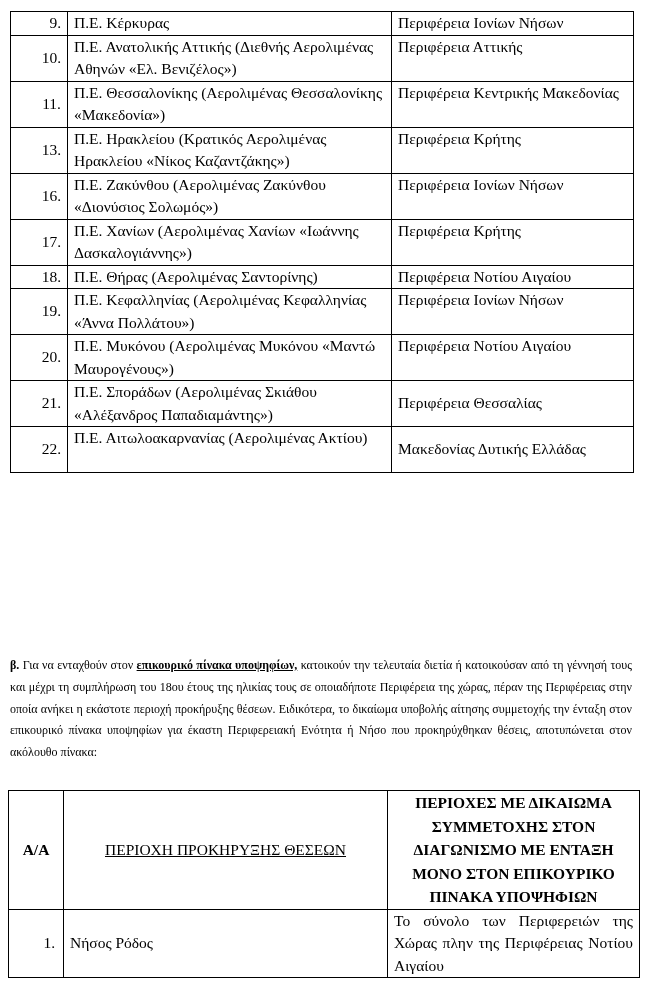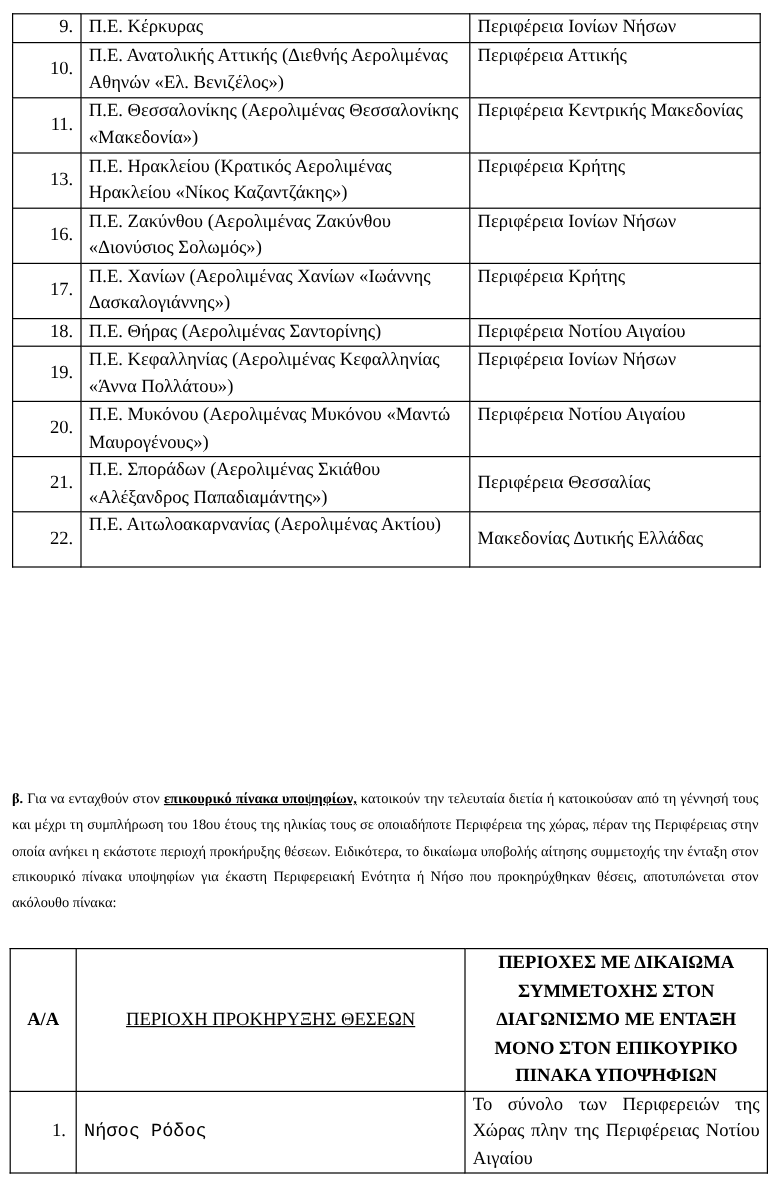--- a/index.html
+++ b/index.html
@@ -24,21 +24,21 @@
   .para b.lead { font-weight: bold; }
   .para u b { font-weight: bold; }
   #table-bottom { left: 8px; top: 790px; width: 632px; }
   #table-bottom th { font-weight: bold; text-align: center; vertical-align: middle; line-height: 23.5px; }
   #table-bottom th.aa { width: 42px; }
   #table-bottom th.area { width: 311px; font-weight: normal; text-decoration: underline; }
   #table-bottom th.area span { font-weight: normal; }
   #table-bottom th.rights { padding: 0 4px; }
   #table-bottom td { height: 67px; }
   #table-bottom td.num { text-align: right; vertical-align: middle; padding-right: 8px; }
-  #table-bottom td.area { vertical-align: middle; font-family: Liberation Mono, monospace; }
+  #table-bottom td.area { vertical-align: middle; }
   #table-bottom td.rights { text-align: justify; text-align-last: left; line-height: 22.5px; }
 </style>
 </head>
 <body>
 
 <table id="table-top">
   <tbody>
     <tr class="single">
       <td class="num">9.</td>
       <td class="area">Π.Ε. Κέρκυρας</td>

